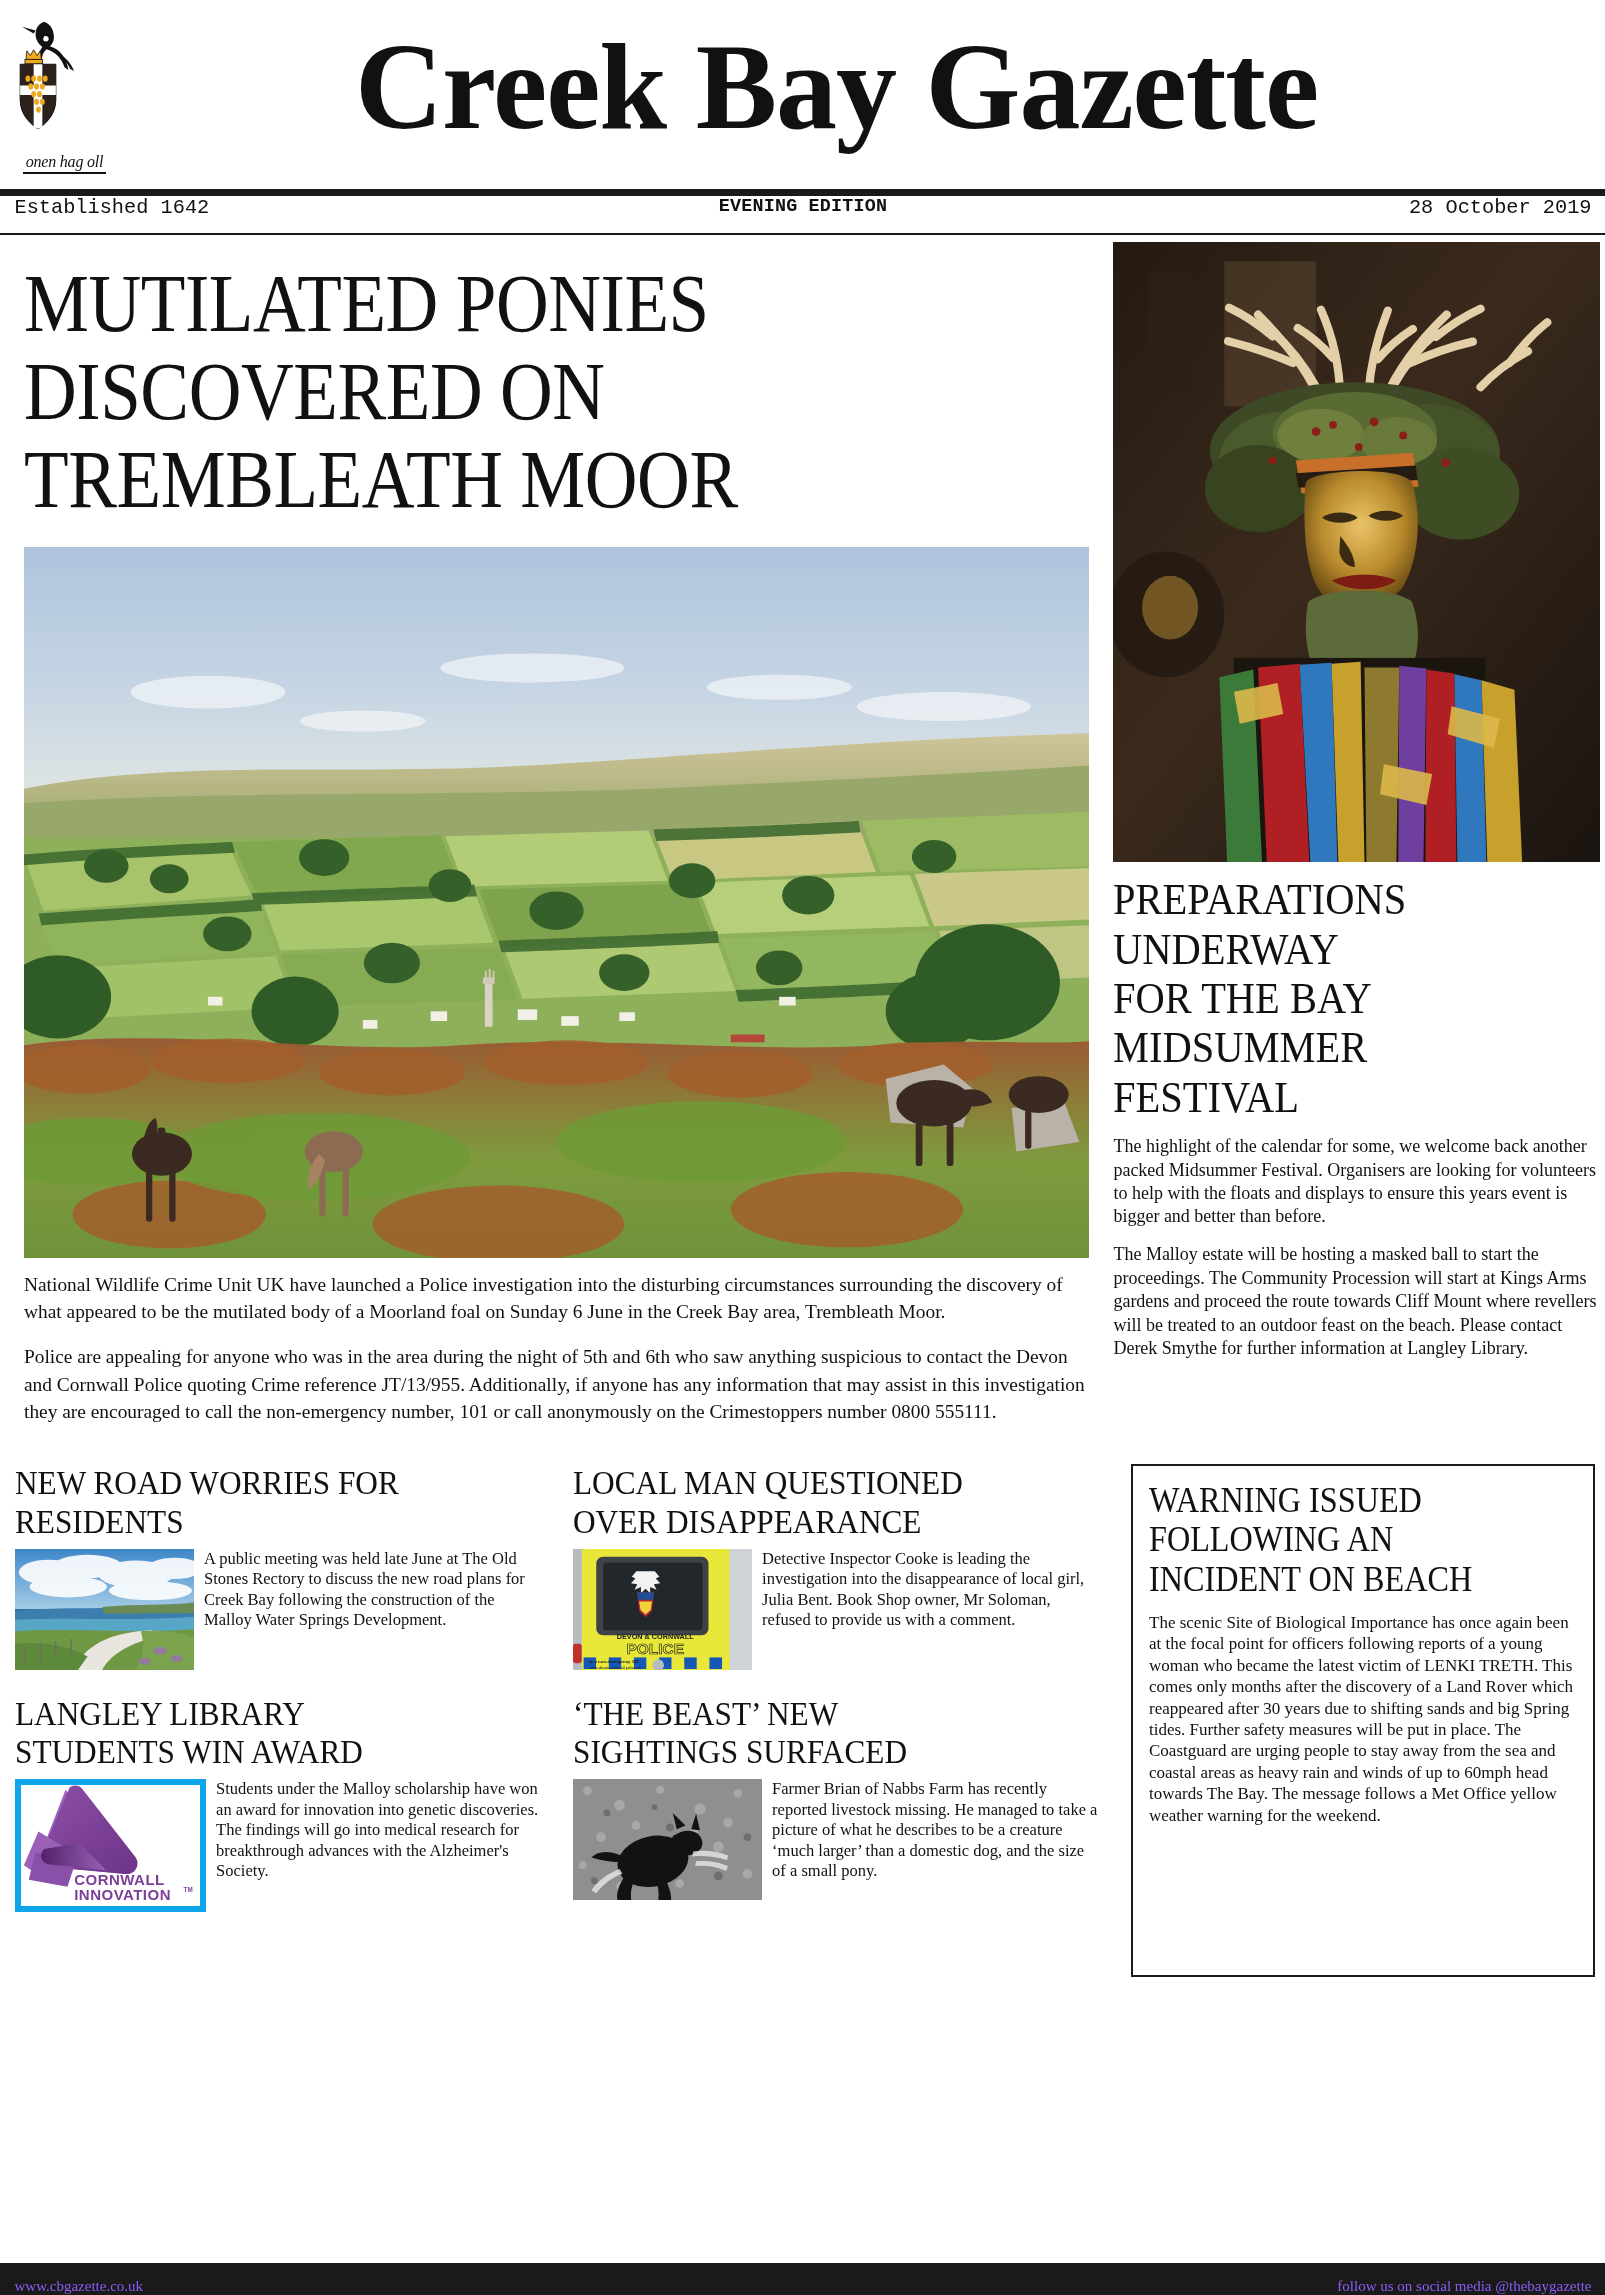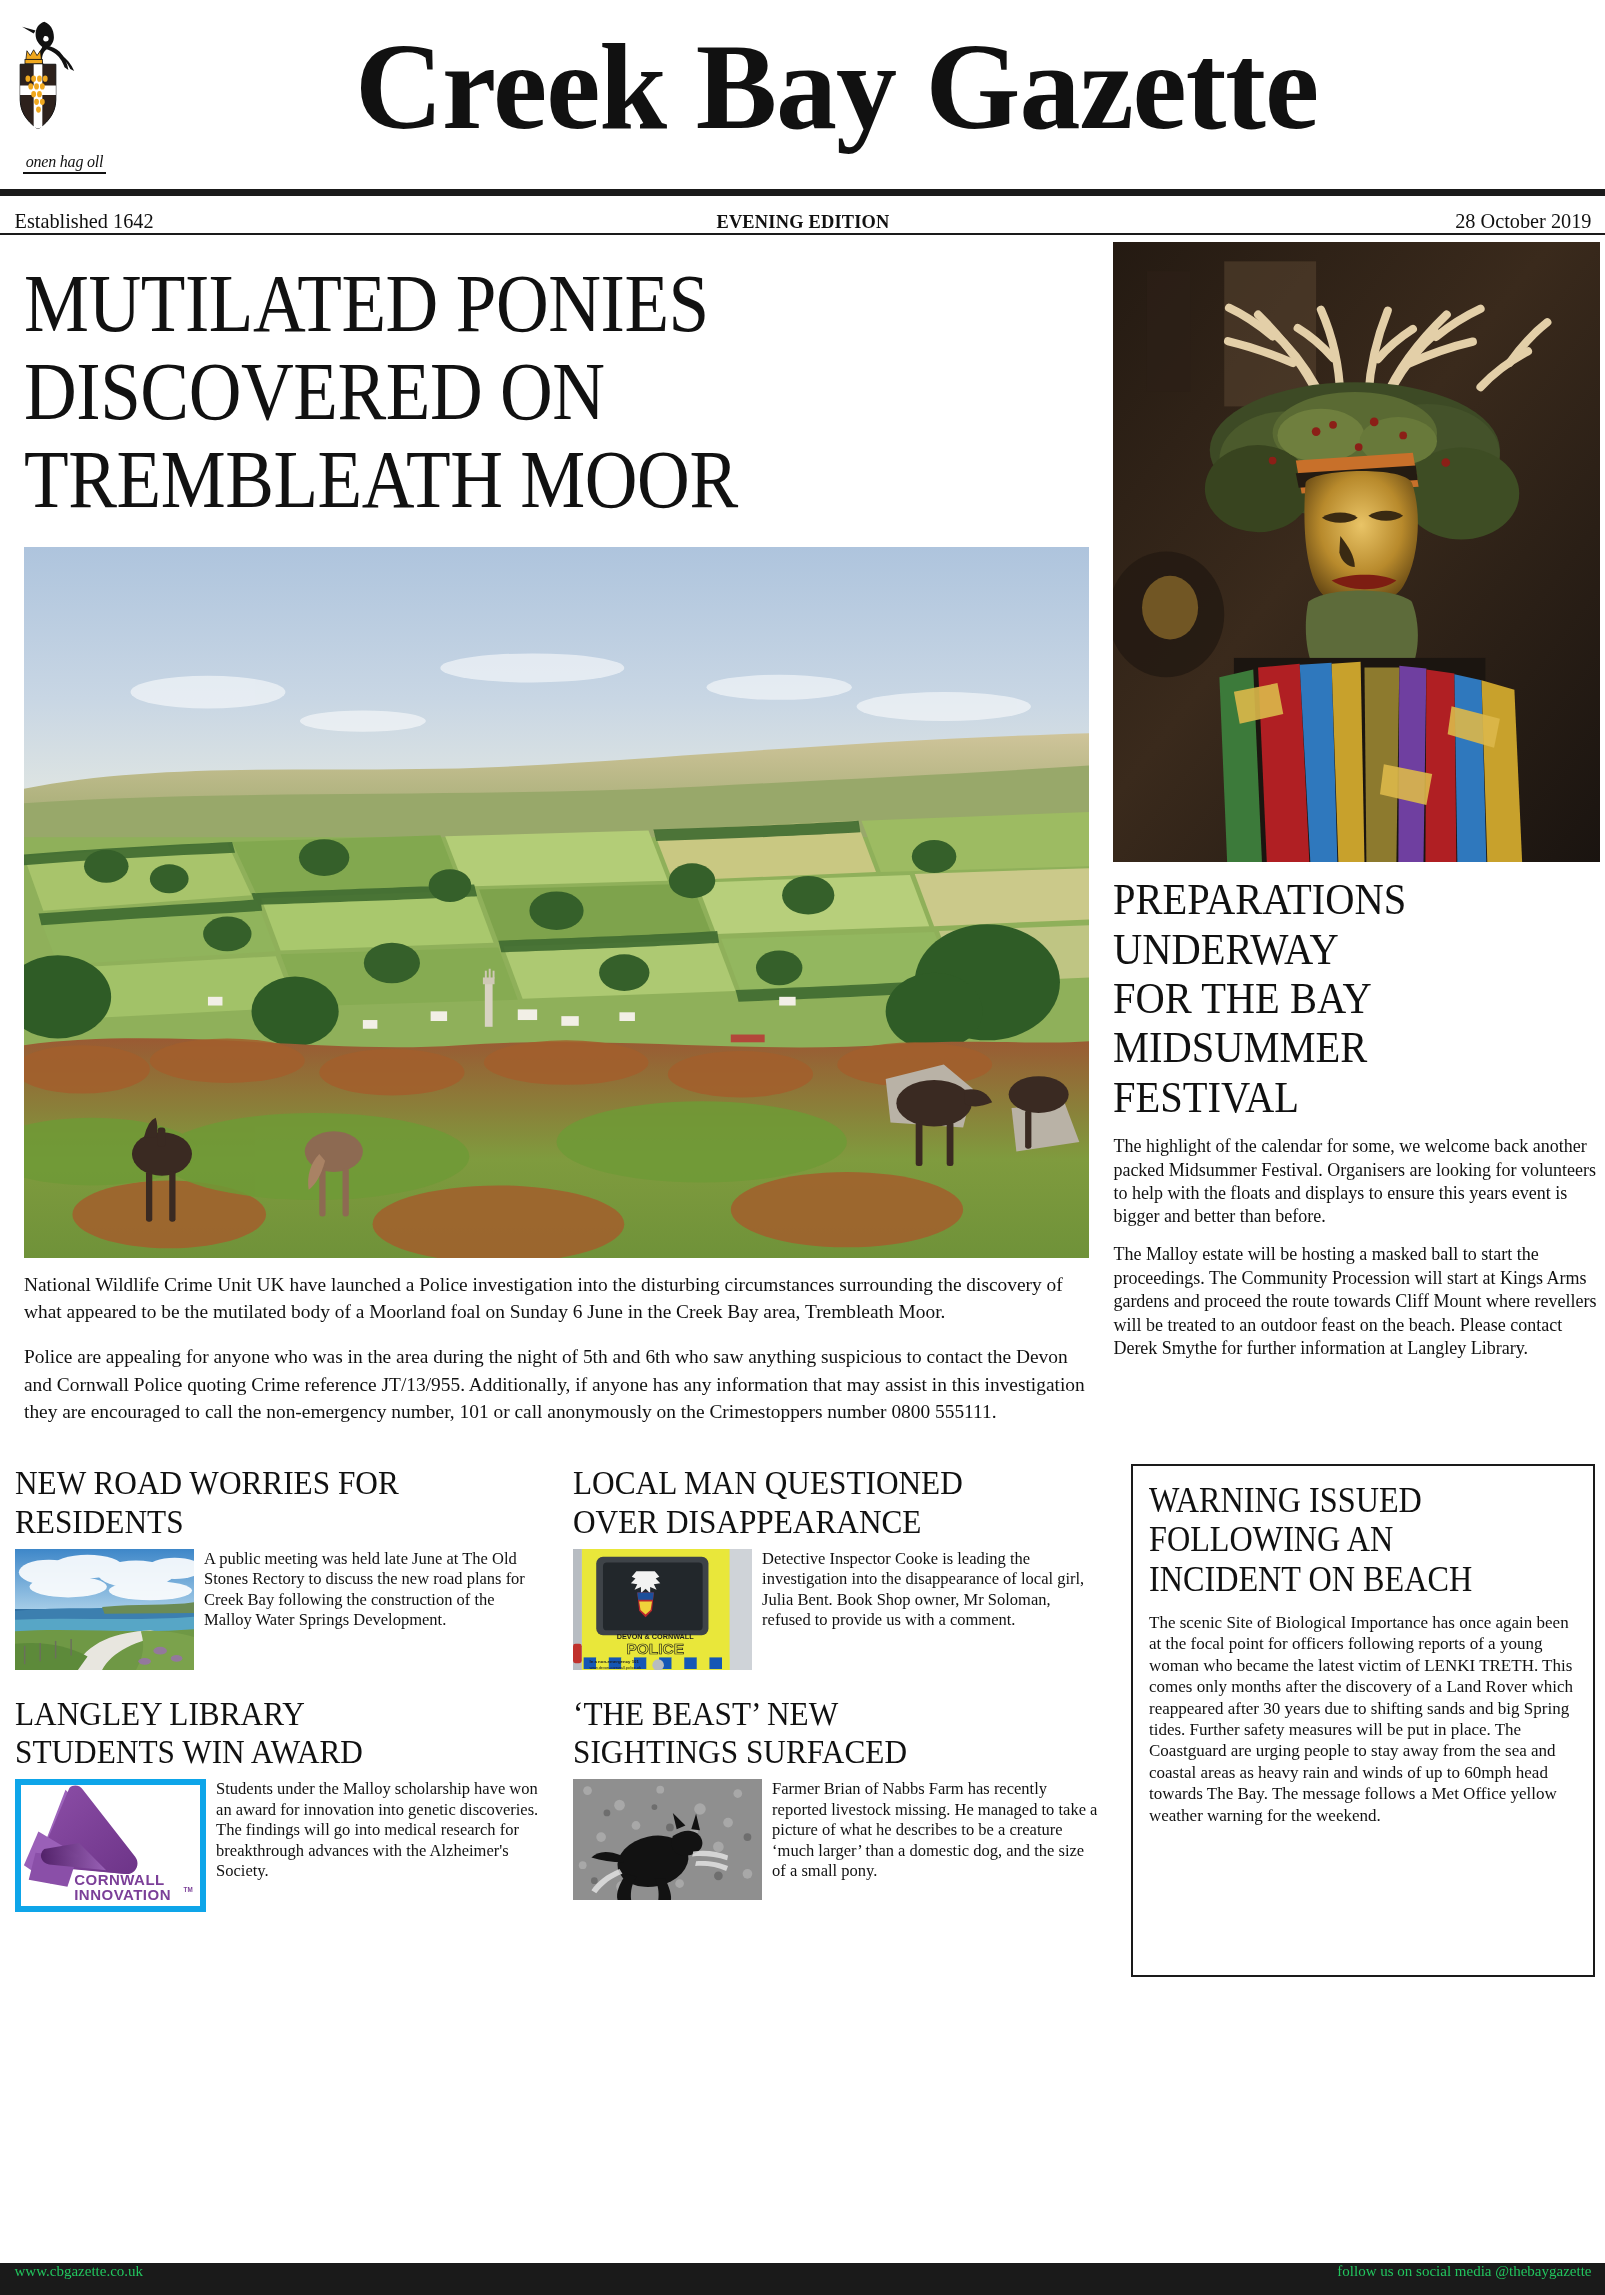--- a/index.html
+++ b/index.html
@@ -46,24 +46,24 @@
     margin-left:-29px;
     margin-top:-14.5px;
     white-space:nowrap;
   }
 
   
   .rule-thick{height:6.8px;background:#1a1a1a;}
   .rule-thin{height:2.4px;background:#1a1a1a;}
   .strap{
     height:37px;
-    display:flex;align-items:flex-end;
+    display:flex;align-items:flex-start;
     padding:0 14.5px;
     font-size:20.3px;
-    font-family:Liberation Serif, serif;
+    font-family:Liberation Mono, monospace;
     border-radius:14px;
   }
   .strap .left{flex:1 1 0;text-align:left;}
   .strap .center{flex:1 1 0;text-align:center;font-weight:bold;font-size:18.4px;letter-spacing:0.2px;}
   .strap .right{flex:1 1 0;text-align:right;}
 
   
   .content{
     padding:0 24px;
     box-sizing:border-box;
@@ -151,22 +151,22 @@
   }
   .warnbox .sub-headline{font-size:35px;margin-bottom:12.6px;}
   .warnbox .wtext{font-size:17px;line-height:1.26;}
 
   
   .footer{
     position:absolute;
     left:0;right:0;bottom:0;
     height:32px;
     background:#1a1a1a;
-    color:#22c55e;
-    display:flex;align-items:flex-start;
+    color:#8b5cf6;
+    display:flex;align-items:flex-end;
     padding:0 14.5px;
     box-sizing:border-box;
     font-size:15px;
   }
   .footer .f-left{flex:1 1 auto;text-align:left;}
   .footer .f-right{flex:1 1 auto;text-align:right;}
 
   
   .img-abs{position:absolute;inset:0;width:100%;height:100%;display:block;}
 </style>

